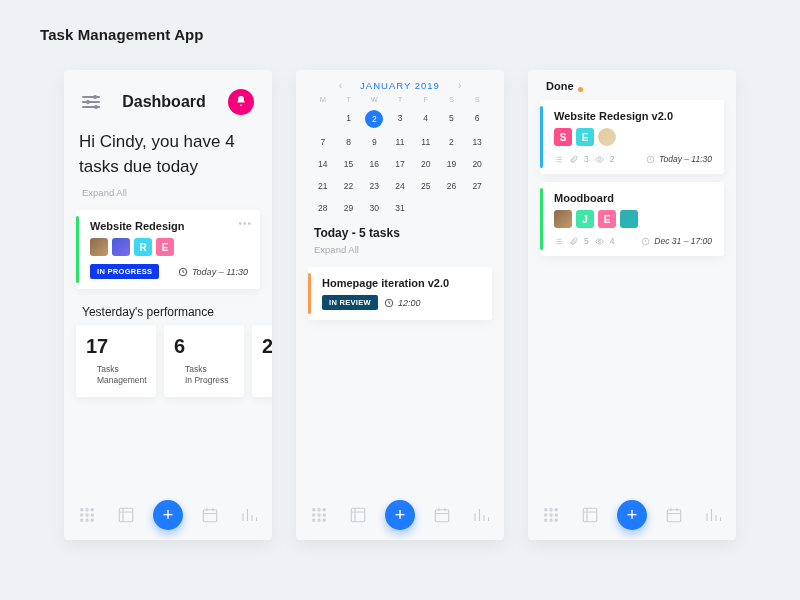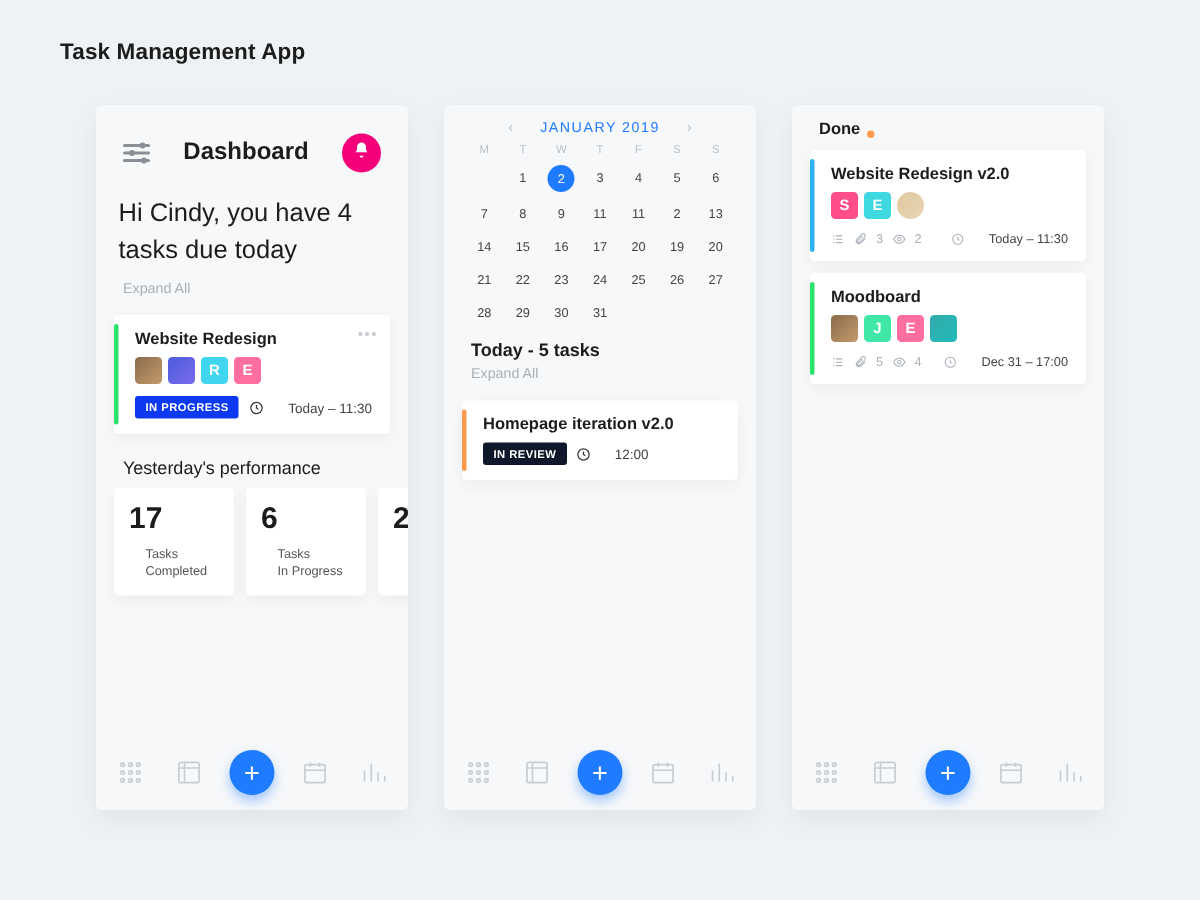--- a/index.html
+++ b/index.html
@@ -59,22 +59,22 @@
   .av.picD { background: linear-gradient(135deg,#3aa,#2bb);}
   .av.R { background:#40D6EF; }
   .av.E { background:#FF6EA0; }
   .av.S { background:#FF4D8A; }
   .av.E2{ background:#3DD8E0; }
   .av.J { background:#40E6A5; }
   .dots3 { position:absolute; right:8px; top:8px; color:#C8CDD3; letter-spacing:1px; font-size:10px; }
   .row { display:flex; align-items:center; gap:6px; }
   .badge { font-size:7.5px; font-weight:700; padding:3px 7px; border-radius:2px; color:#fff; letter-spacing:.3px; }
   .badge.blue { background:#0D3AF0; }
-  .badge.purple { background:#0f172a;text-align:center; }
-  .clock { display:flex; align-items:center; gap:16px; font-size:9px; color:#444; }
+  .badge.purple { background:#0c4a6e;text-align:center; }
+  .clock { display:flex; align-items:center; gap:4px; font-size:9px; color:#444;font-style:italic; }
   .clock svg { width:10px; height:10px; stroke:#333; fill:none; stroke-width:2; }
 
   .section-title { padding:12px 18px 6px 18px; font-size:12px; font-weight:500; }
   .stats { display:flex; gap:8px; padding:0 0 0 12px; }
   .stat {
     flex:0 0 80px; height:72px; background:#fff; border-radius:3px; box-shadow:0 3px 10px rgba(0,0,0,0.05);
     padding:10px 10px; overflow:hidden;
   }
   .stat .n { font-size:20px; font-weight:600; margin-bottom:6px;}
   .stat .l { font-size:8.5px; color:#555; line-height:1.3;margin-left:11px; }
@@ -151,21 +151,21 @@
             </svg>
           <span>Today – 11:30</span>
         </span>
       </div>
     </div>
 
     <div class="section-title">Yesterday's performance</div>
     <div class="stats">
       <div class="stat">
         <div class="n">17</div>
-        <div class="l"><span>Tasks</span><br><span>Completed</span></div>
+        <div class="l"><span>Tasks</span><br><span>Management</span></div>
       </div>
       <div class="stat">
         <div class="n">6</div>
         <div class="l"><span>Tasks</span><br><span>In Progress</span></div>
       </div>
       <div class="stat">
         <div class="n">2</div>
         <div class="l"><span>Tasks</span><br><span>In Rev</span></div>
       </div>
     </div>

